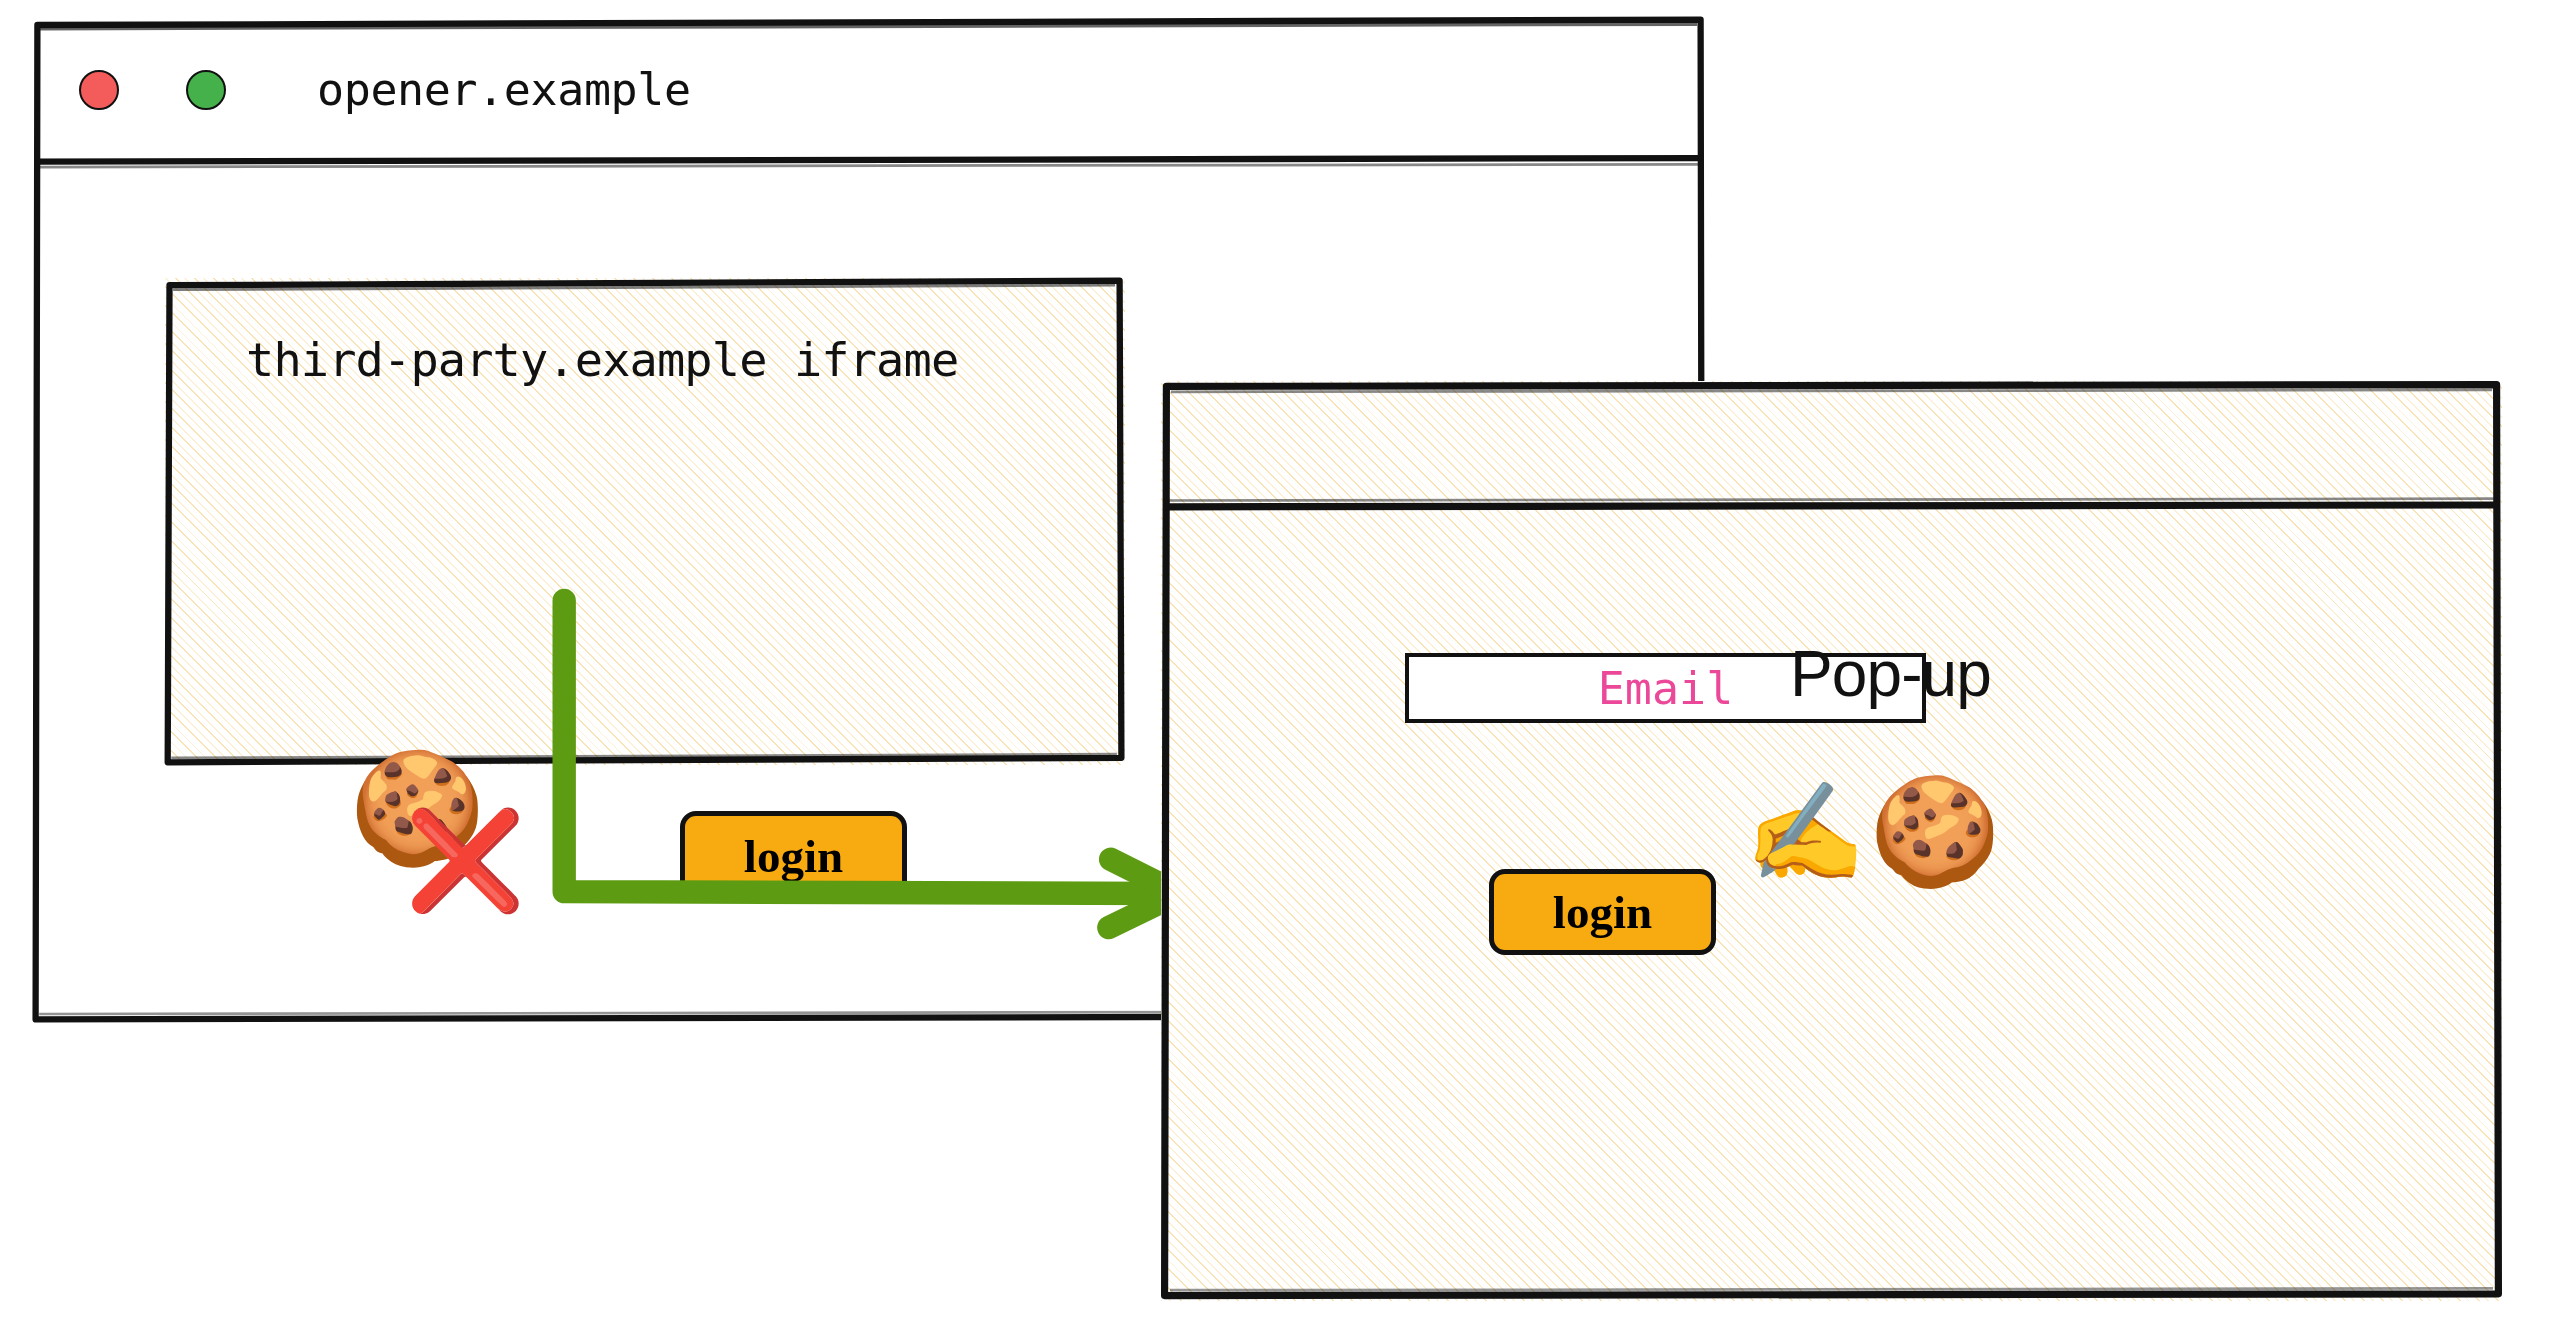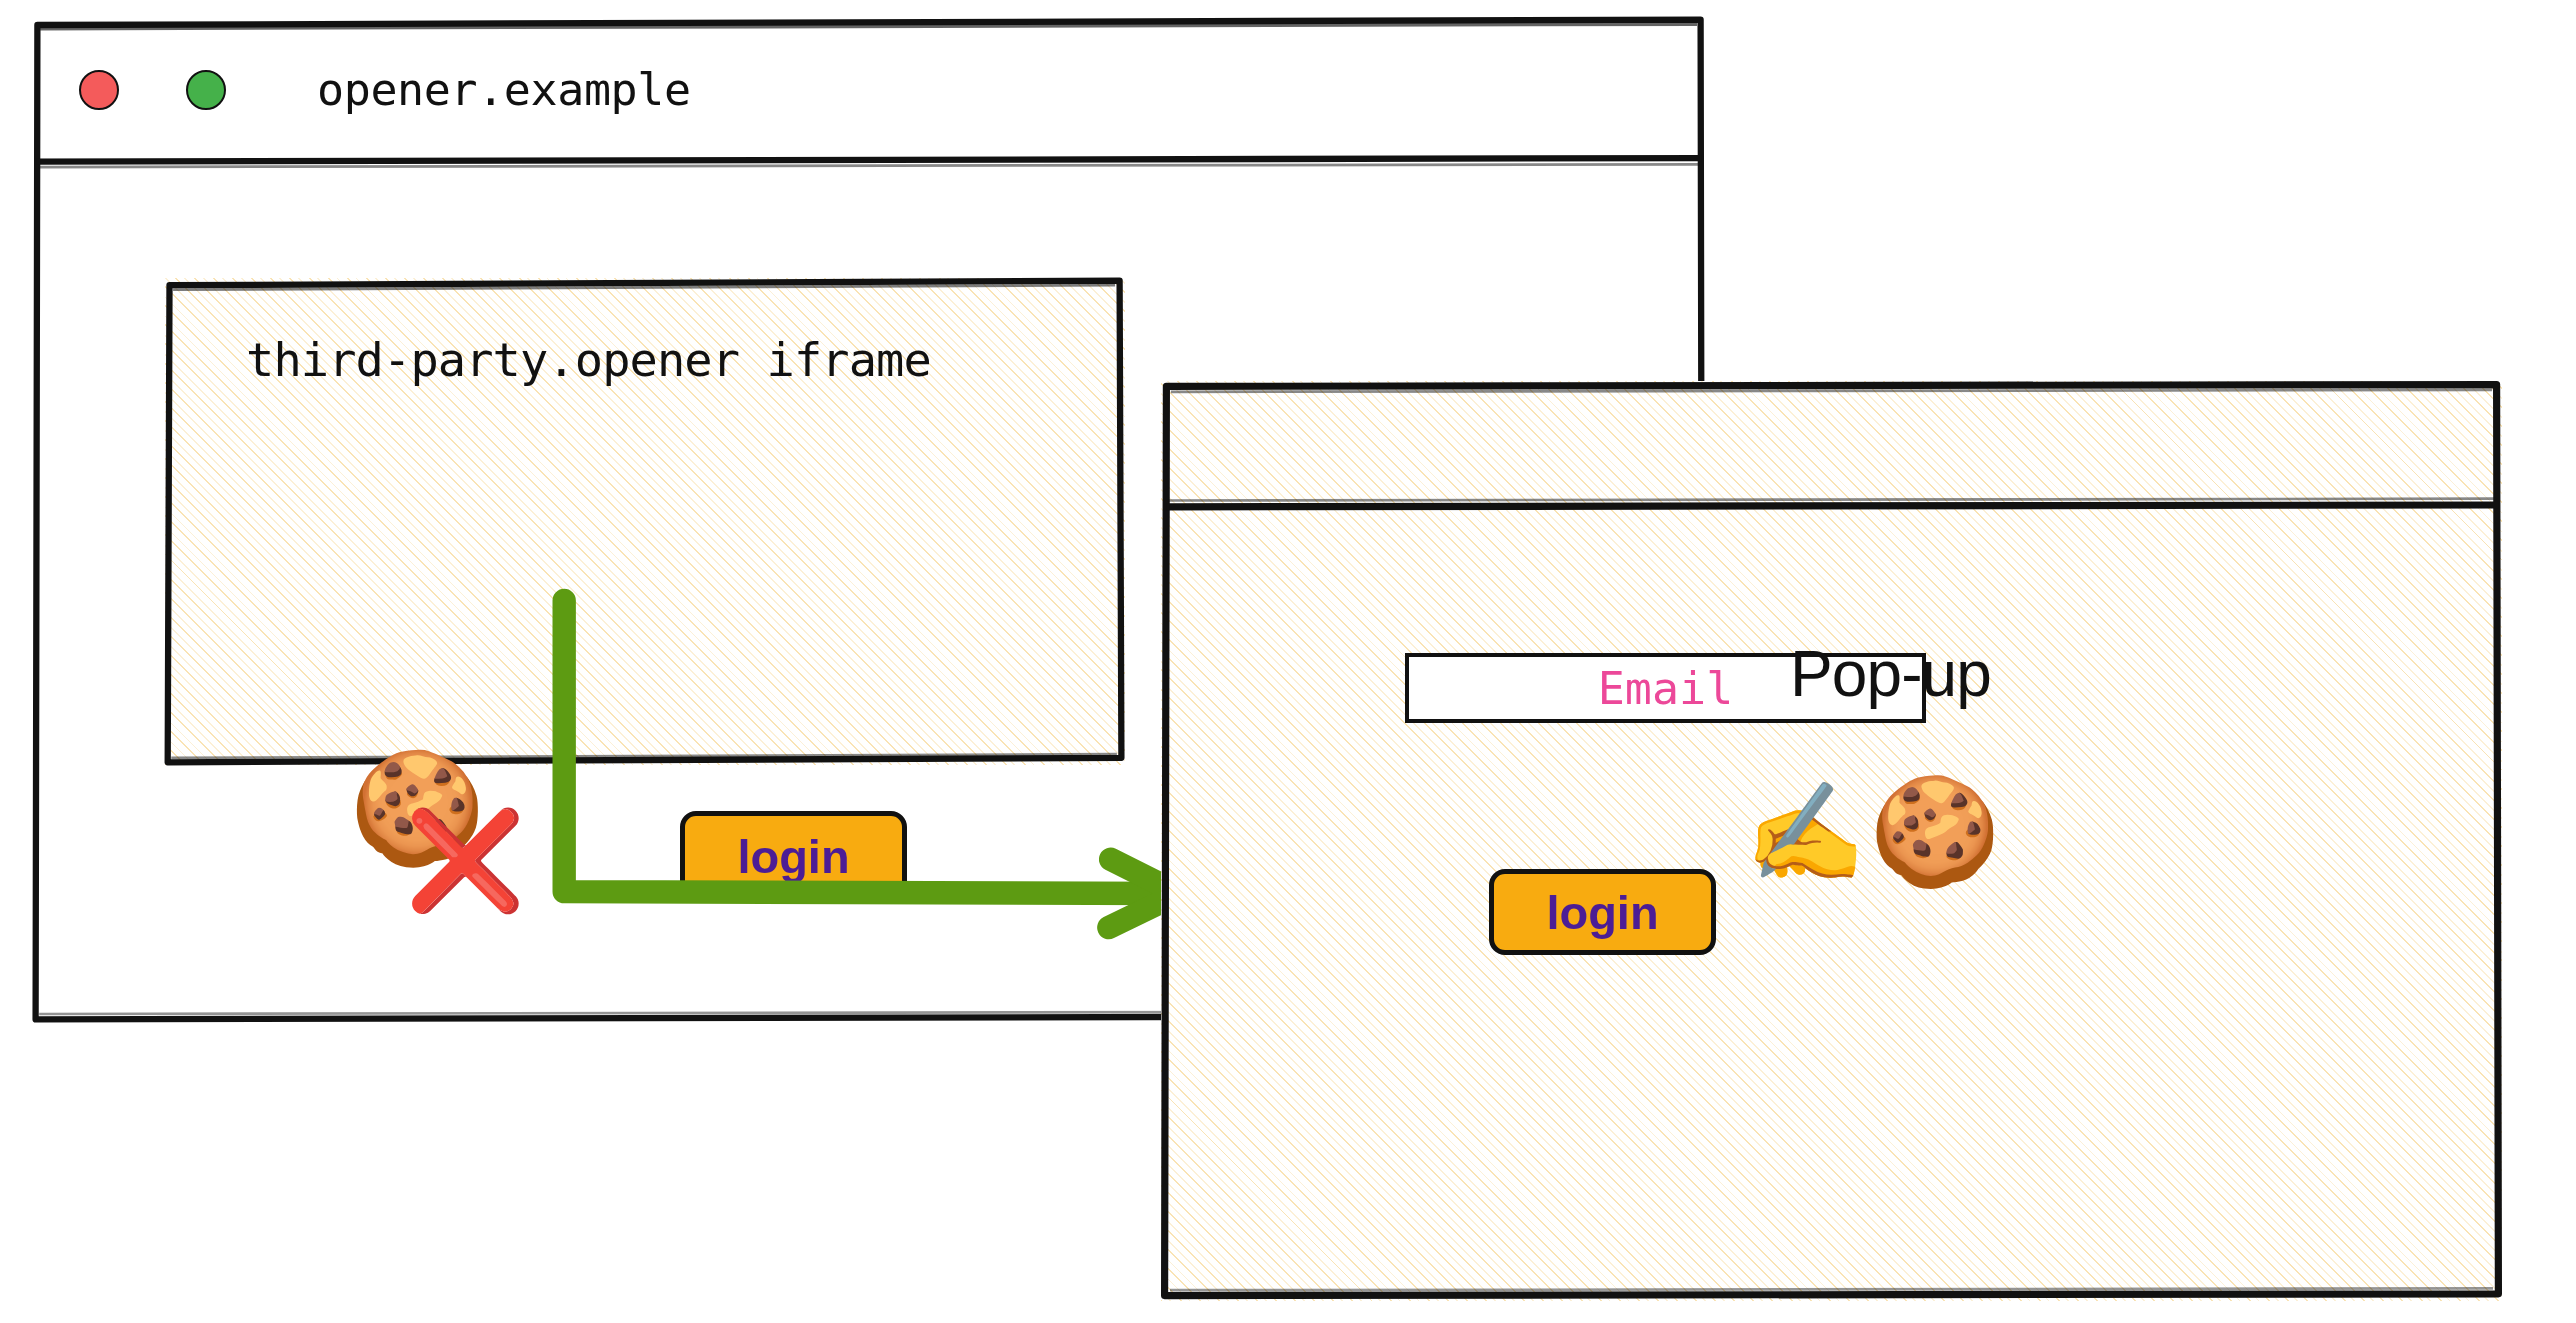--- a/index.html
+++ b/index.html
@@ -118,22 +118,22 @@
 
   
   .btn-login {
     position: absolute;
     display: flex;
     align-items: center;
     justify-content: center;
     background: #F8AB10;
     border: 5.4px solid #111111;
     border-radius: 16px;
-    color: #4c1d95;
-    font-family: Liberation Sans, sans-serif;
+    color: #000000;
+    font-family: Liberation Serif, serif;
     font-weight: bold;
     box-sizing: border-box;
   }
   #iframe-login-button {
     left: 515px;
     top: 533px;
     width: 227px;
     height: 90px;
     font-size: 47px;
   }
@@ -247,21 +247,21 @@
   </div>
 
   <div id="iframe-box" class="hatch">
 
     <svg class="win-frame-svg" viewBox="0 0 1068 542" preserveAspectRatio="none">
       <path d="M5,8 L1062,3 L1064,534 L3,539 Z" fill="none" stroke="#111111" stroke-width="7" stroke-linejoin="round"></path>
       <path d="M9,13 L1057,8" fill="none" stroke="#111111" stroke-width="3" opacity="0.55"></path>
       <path d="M7,534 L1059,530" fill="none" stroke="#111111" stroke-width="3" opacity="0.5"></path>
     </svg>
 
-    <div id="iframe-label">third-party.opener iframe</div>
+    <div id="iframe-label">third-party.example iframe</div>
 
     <div id="iframe-cookie-blocked">
       <span class="emoji" style="position:absolute;left:0;top:0;font-size:110px;">🍪</span>
       <span class="emoji" style="position:absolute;left:56px;top:59px;font-size:97px;color:#D13B3B;">❌</span>
     </div>
 
     <div class="btn-login" id="iframe-login-button">login</div>
   </div>
 </div>
 

